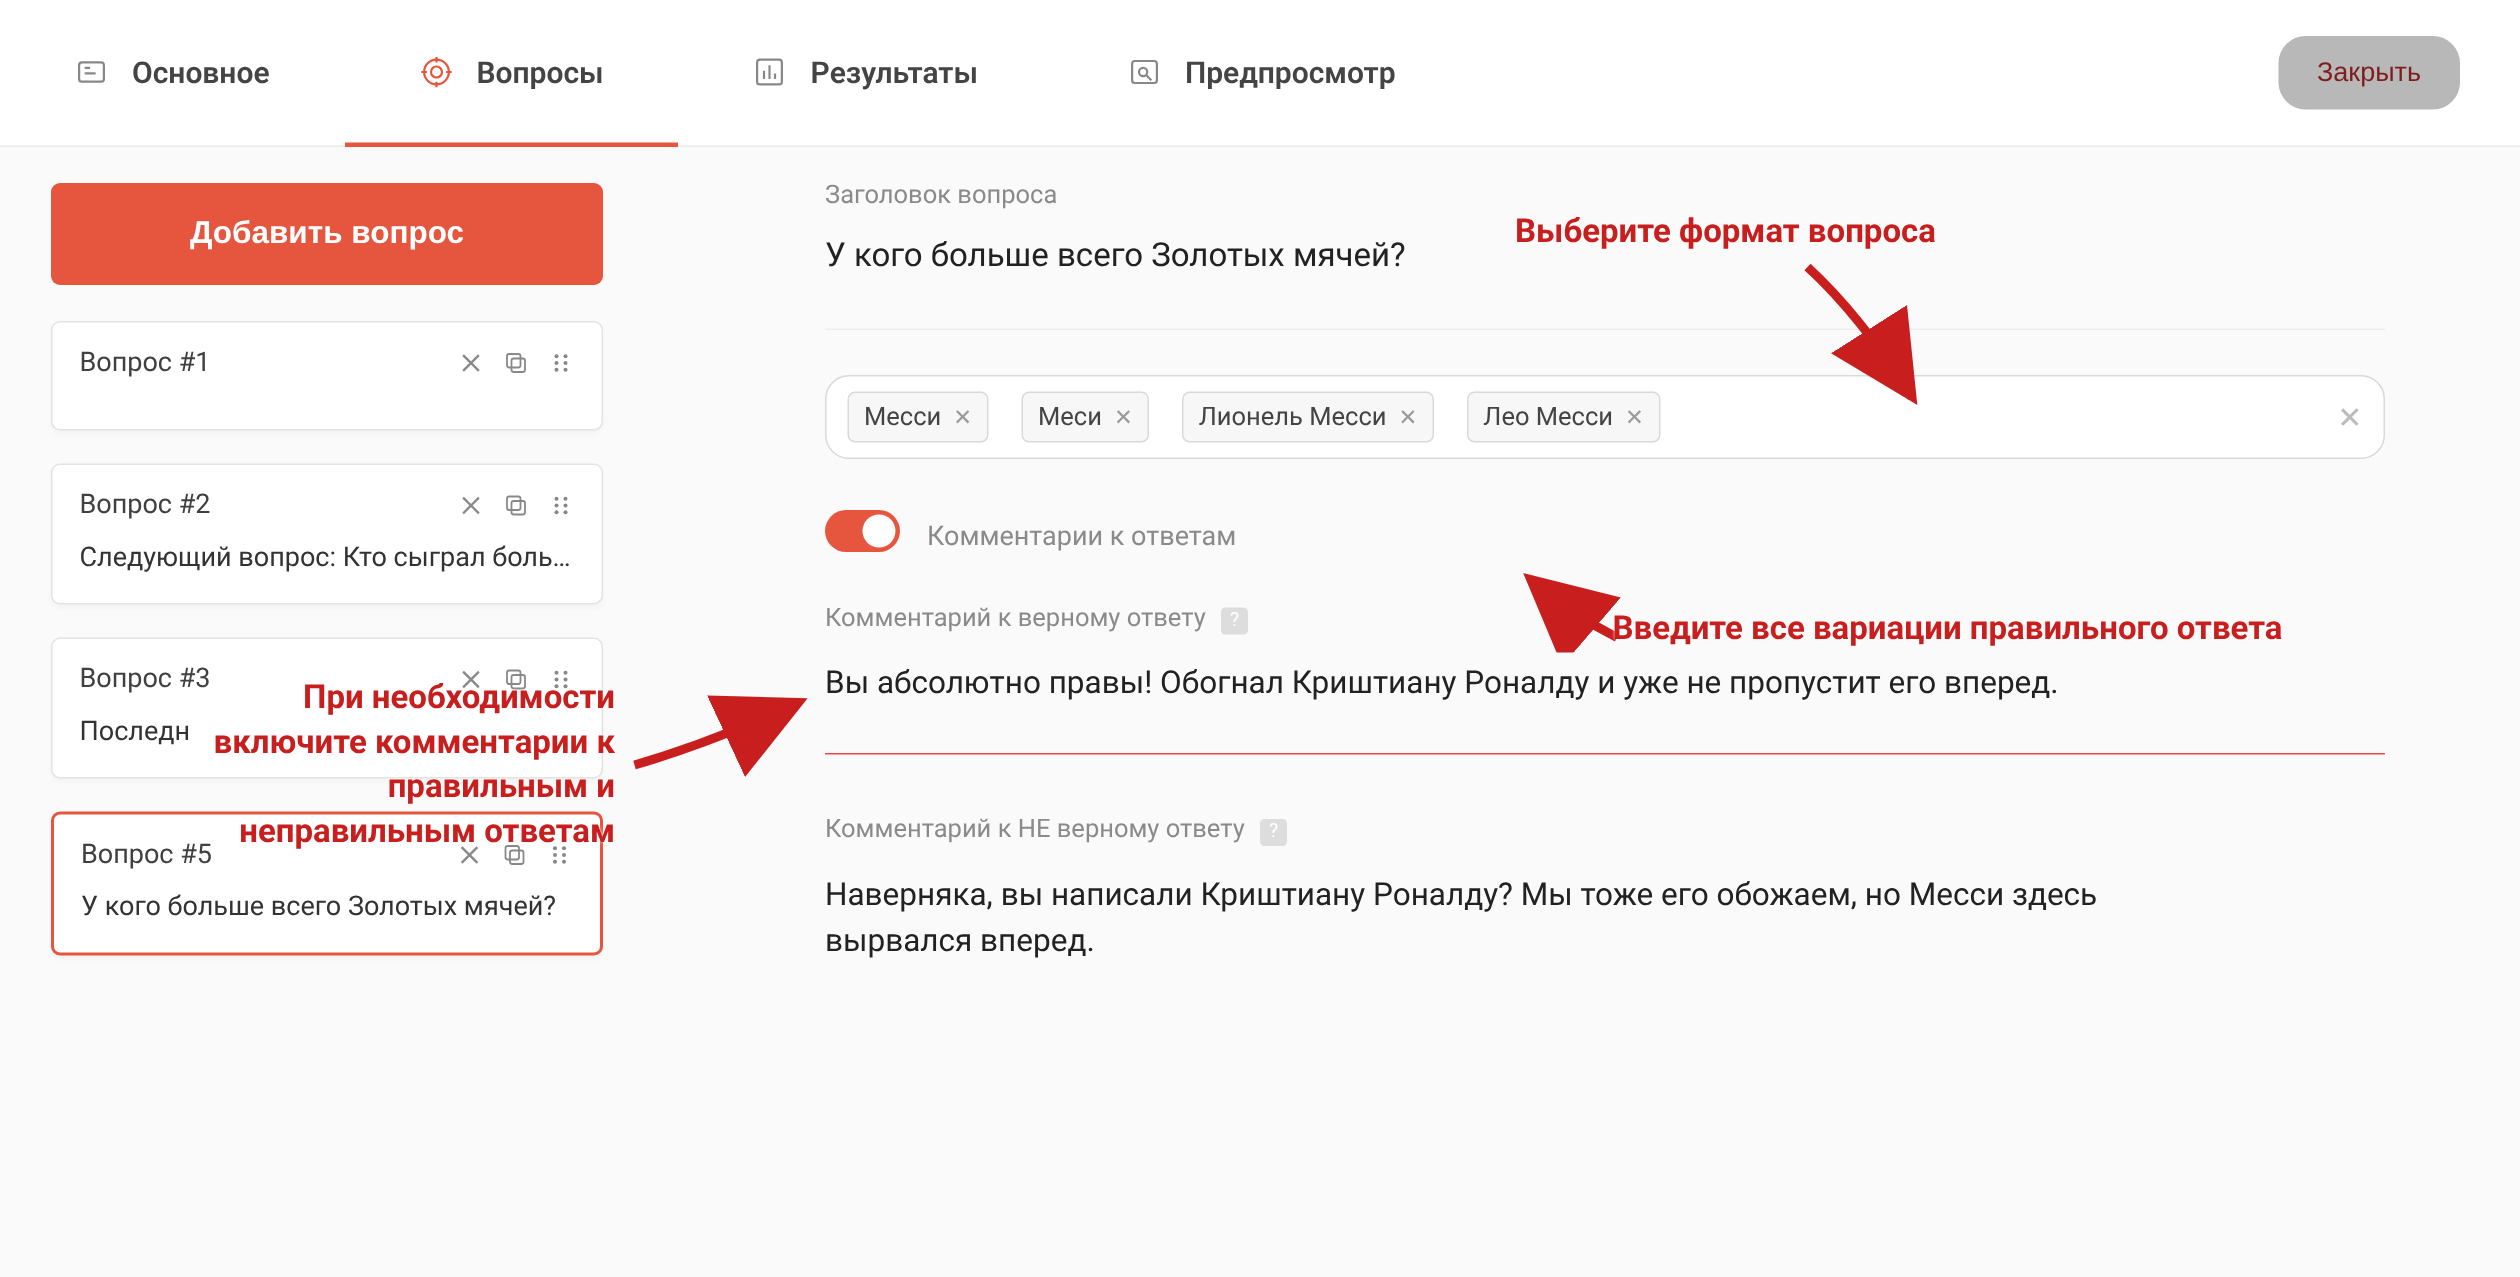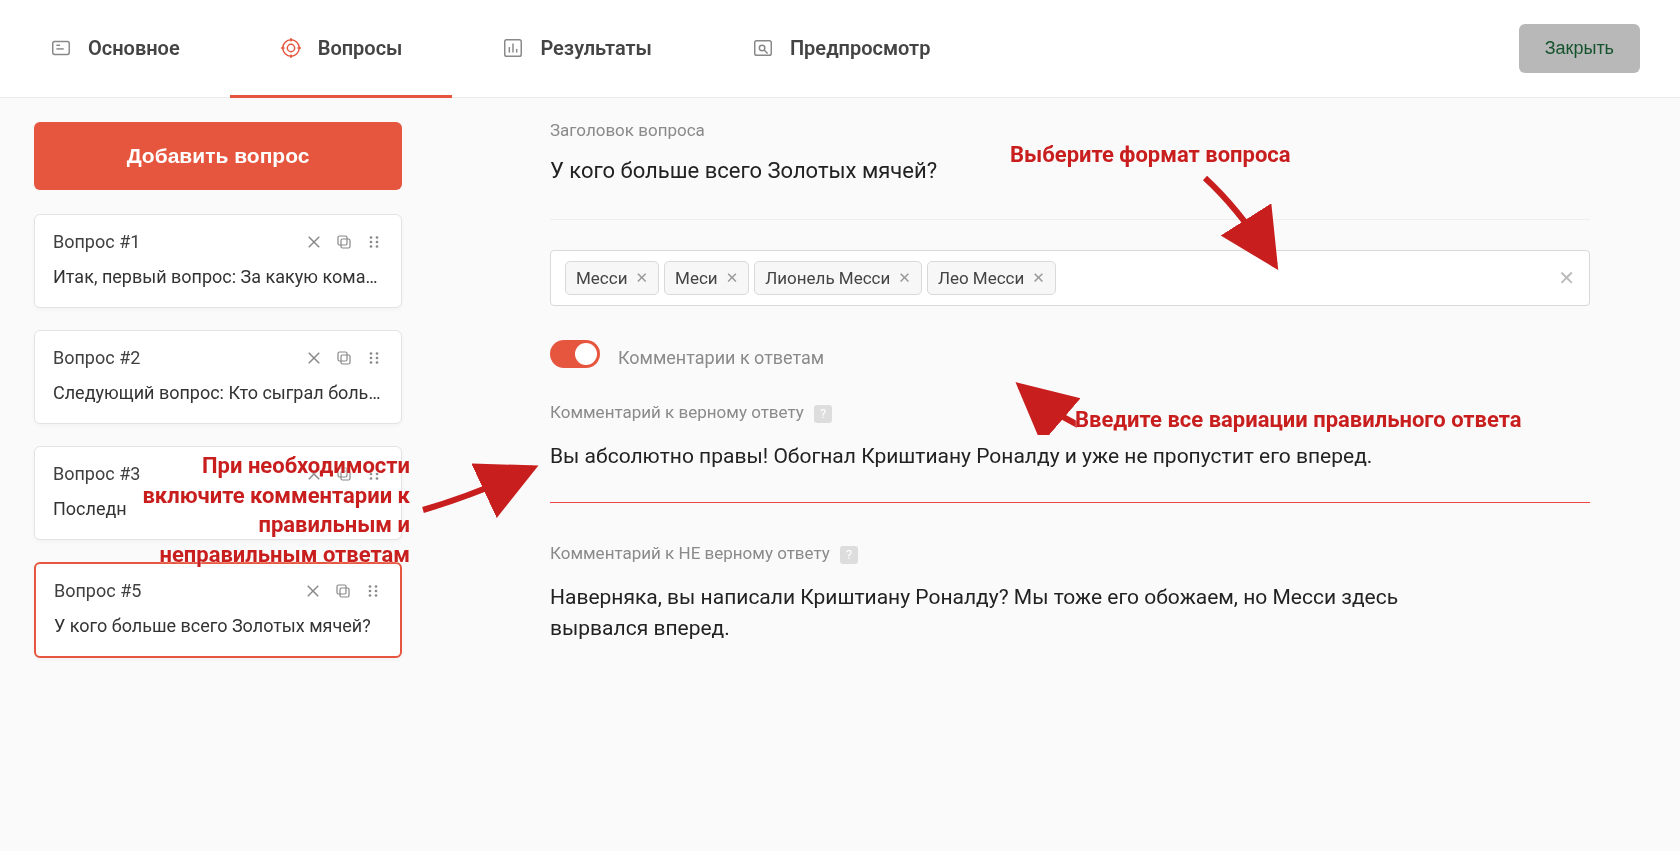--- a/index.html
+++ b/index.html
@@ -42,23 +42,23 @@
   }
   .tab .icon {
     width: 22px; height: 22px;
     display: inline-flex; align-items: center; justify-content: center;
     color: #888;
   }
   .tab.active .icon { color: #e6563e; }
   .close-btn {
     align-self: center;
     background: #b8b8b8;
-    color: #14532d;
+    color: #7f1d1d;
     border: none;
-    border-radius: 6px;
+    border-radius: 18px;
     padding: 14px 26px;
     font-size: 18px;
     font-weight: 500;
     cursor: pointer;
   }
 
   
   .body {
     display: flex;
     height: calc(851px - 98px);
@@ -156,25 +156,25 @@
     justify-content: space-between;
     background: #fff;
     cursor: pointer;
     font-size: 18px;
     color: #333;
   }
   .select-box .chev { color:#aaa; }
 
   .tags-box {
     border: 1px solid #d9d9d9;
-    border-radius: 4px;
+    border-radius: 16px;
     padding: 10px 14px;
     display: flex;
     align-items: center;
-    gap: 5px;
+    gap: 22px;
     background: #fff;
     margin-bottom: 34px;
   }
   .tag {
     border: 1px solid #d9d9d9;
     background: #f7f7f7;
     border-radius: 5px;
     padding: 6px 10px;
     font-size: 17px;
     color: #444;
@@ -323,21 +323,20 @@
                 <circle cx="8" cy="6" r="1.8"></circle>
                 <circle cx="8" cy="12" r="1.8"></circle>
                 <circle cx="8" cy="18" r="1.8"></circle>
                 <circle cx="16" cy="6" r="1.8"></circle>
                 <circle cx="16" cy="12" r="1.8"></circle>
                 <circle cx="16" cy="18" r="1.8"></circle>
               </svg>
             </span>
         </span>
       </div>
-      <div class="qtext">Итак, первый вопрос: За какую коман…</div>
     </div>
 
     <div class="qcard">
       <div class="qcard-head">
         <span class="qnum">Вопрос #2</span>
         <span class="qcard-icons">
           <span class="ic">
               <svg viewBox="0 0 24 24" width="18" height="18" stroke="currentColor" stroke-width="2" fill="none">
                 <line x1="5" y1="5" x2="19" y2="19"></line>
                 <line x1="19" y1="5" x2="5" y2="19"></line>

